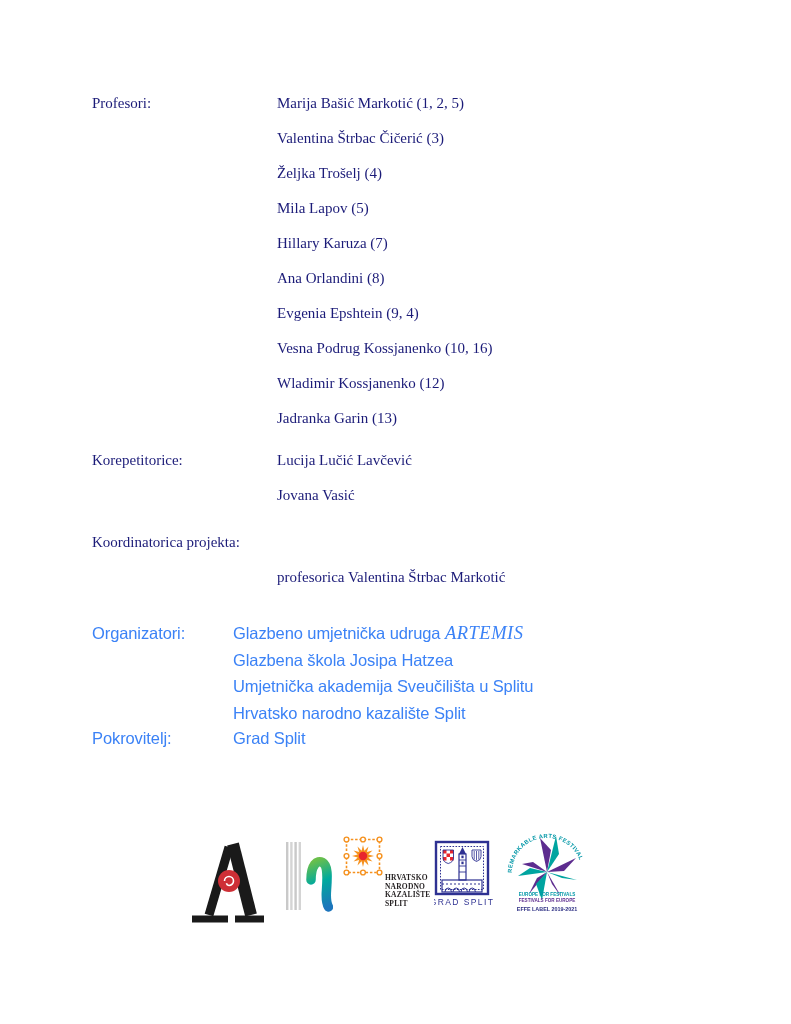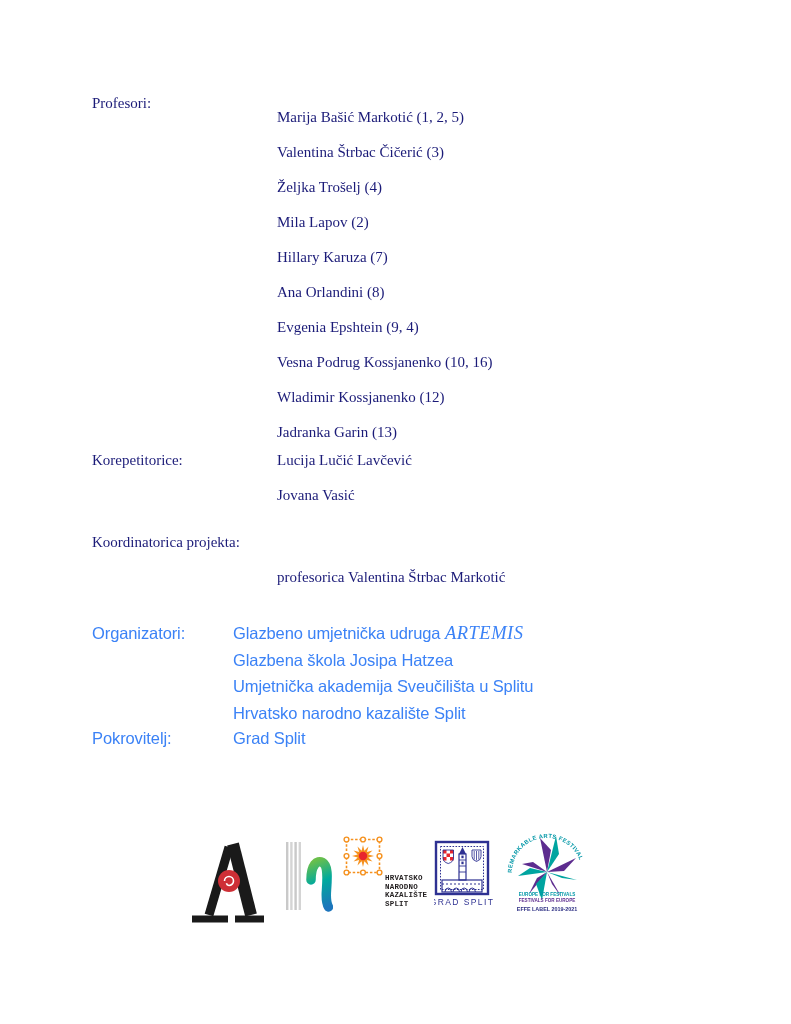--- a/index.html
+++ b/index.html
@@ -28,40 +28,40 @@
     letter-spacing:-0.1px;
     white-space:nowrap;
   }
   .artemis-word{
     font-family:"Liberation Serif", serif;
     font-style:italic;
     font-size:18.5px;
     letter-spacing:0.5px;
   }
   .hnk-text{
-    font-family:Liberation Mono, monospace;
+    font-family:Liberation Serif, serif;
     font-weight:bold;
     font-size:7.5px;
     line-height:8.6px;
     color:#221e1f;
     letter-spacing:0.2px;
     white-space:nowrap;
   }
   svg text{font-family:"Liberation Sans", sans-serif;}
 </style>
 </head>
 <body>
 
 <div class="abs serif" style="left:92px;top:86px;">Profesori:</div>
 
-<div class="abs serif" style="left:277px;top:86px;margin-top:14px;">
+<div class="abs serif" style="left:277px;top:86px;">
   <div>Marija Bašić Markotić (1, 2, 5)</div>
   <div>Valentina Štrbac Čičerić (3)</div>
   <div>Željka Trošelj (4)</div>
-  <div>Mila Lapov (2)</div>
+  <div>Mila Lapov (5)</div>
   <div>Hillary Karuza (7)</div>
   <div>Ana Orlandini (8)</div>
   <div>Evgenia Epshtein (9, 4)</div>
   <div>Vesna Podrug Kossjanenko (10, 16)</div>
   <div>Wladimir Kossjanenko (12)</div>
   <div>Jadranka Garin (13)</div>
 </div>
 
 <div class="abs serif" style="left:92px;top:443px;">Korepetitorice:</div>
 

